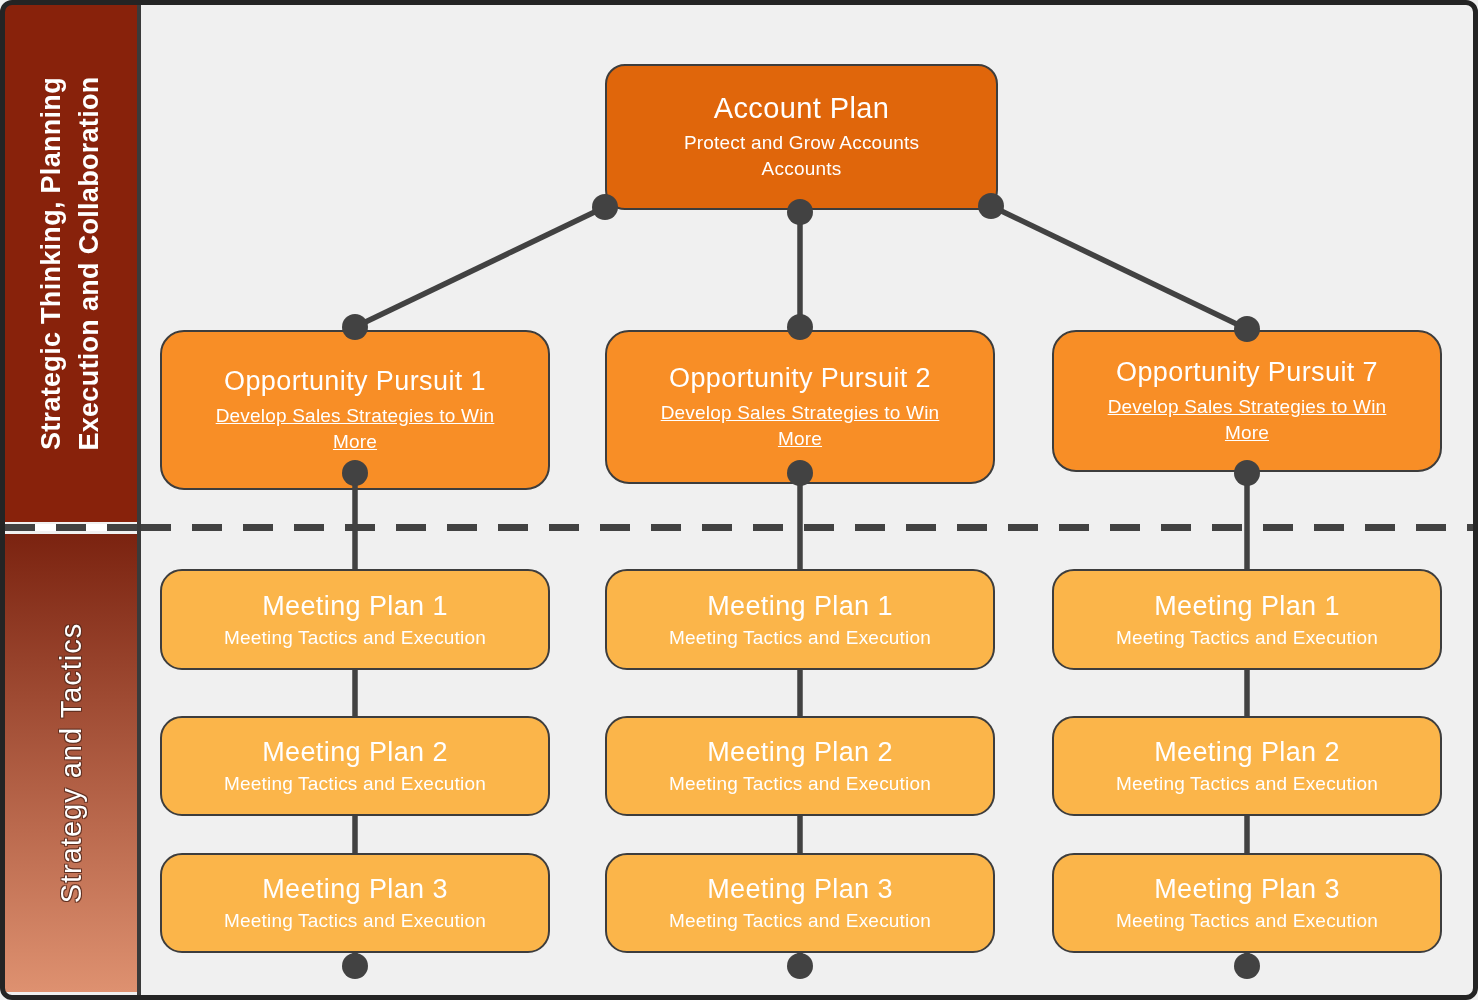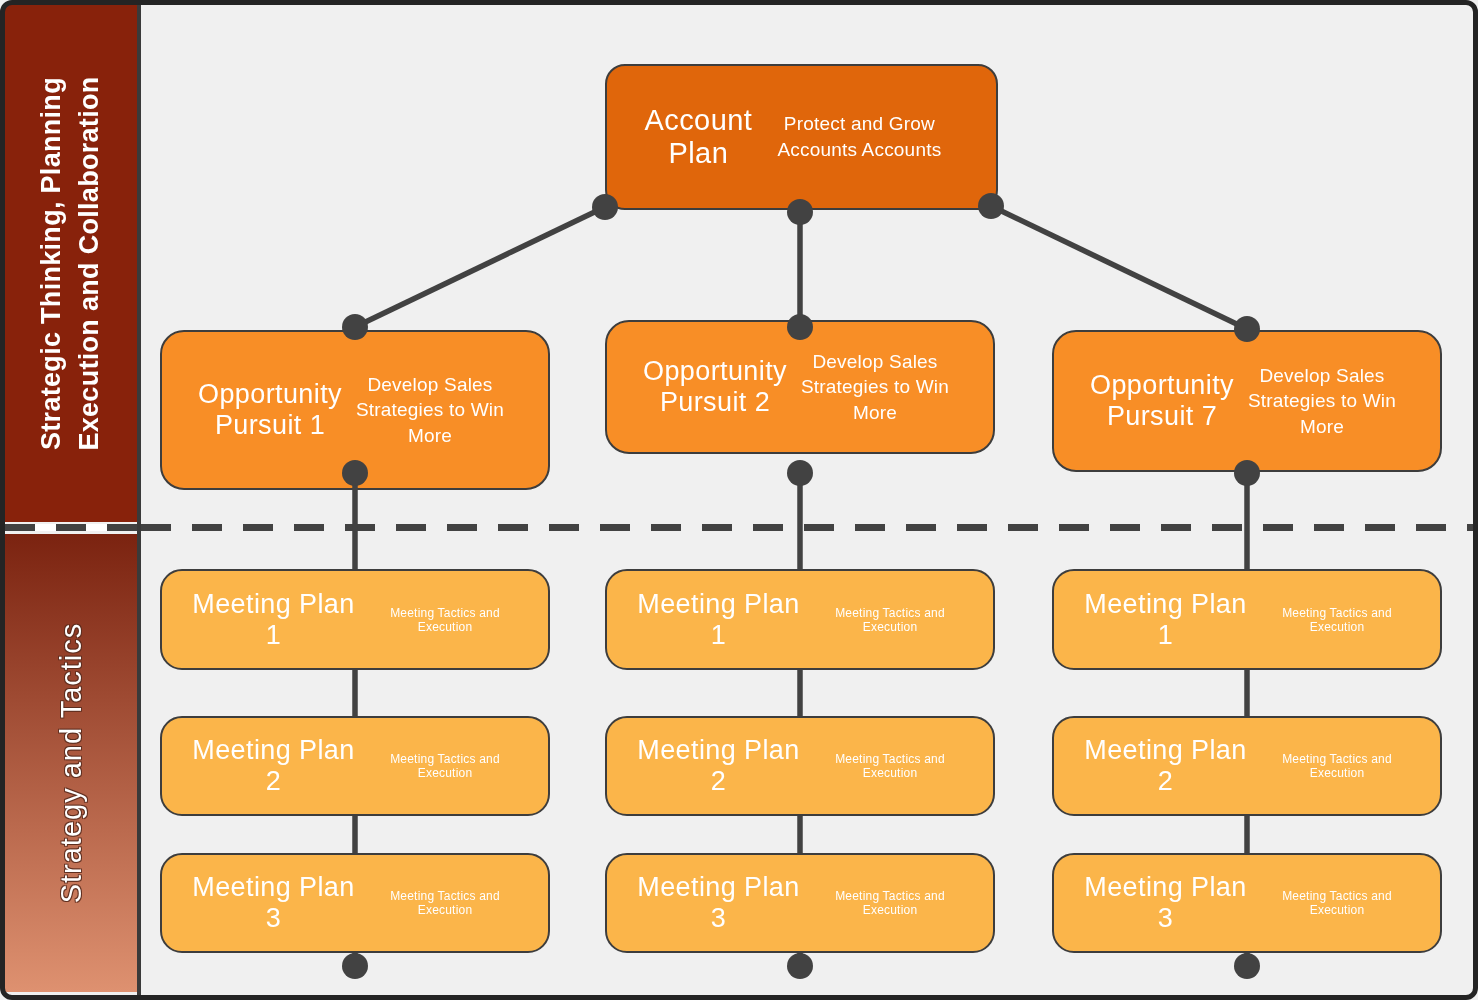--- a/index.html
+++ b/index.html
@@ -62,44 +62,44 @@
   .dash.main-part{
     left:141px;width:1333px;
     background:repeating-linear-gradient(90deg,
       var(--connector,#424242) 0 30px,transparent 30px 51px);
   }
   
   .node{
     position:absolute;
     box-sizing:border-box;
     border:2.5px solid var(--node-border,#3D3D3D);
-    display:flex;flex-direction:row;align-items:center;justify-content:center;
+    display:flex;flex-direction:column;align-items:center;justify-content:center;
     text-align:center;color:var(--node-text,#fff);
     z-index:5;
   }
   .node .t{letter-spacing:.4px;}
   .node .s{letter-spacing:.2px;}
   .node.root{
     background:var(--root-fill,#E0660B);
     border-radius:20px;padding:0 36px;gap:5px;
   }
   .node.root .t{font-size:29px;}
   .node.root .s{font-size:19px;line-height:1.35;}
   .node.pursuit{
     background:var(--pursuit-fill,#F88E26);
     border-radius:24px;padding:0 36px;gap:6px;
   }
   .node.pursuit .t{font-size:27px;}
-  .node.pursuit .s{font-size:19px;line-height:1.35;}
+  .node.pursuit .s{font-size:19px;line-height:1.35;text-decoration:underline;}
   .node.meeting{
     background:var(--meeting-fill,#FBB54A);
     border-radius:22px;padding:0 24px;gap:5px;
   }
   .node.meeting .t{font-size:27px;}
-  .node.meeting .s{font-size:12px;}
+  .node.meeting .s{font-size:19px;}
   
   .connectors{position:absolute;left:0;top:0;z-index:10;pointer-events:none;}
   .cline{stroke:var(--connector,#424242);stroke-width:5.5px;}
   .cdot{fill:var(--connector,#424242);}
 </style>
 </head>
 <body>
 
 <div class="stage">
 
@@ -123,21 +123,21 @@
 
   <div class="node root" style="left:605px;top:64px;width:393px;height:146px">
     <div class="t">Account Plan</div>
     <div class="s">Protect and Grow Accounts Accounts</div>
   </div>
 
   <div class="node pursuit" style="left:160px;top:330px;width:390px;height:160px">
     <div class="t">Opportunity Pursuit 1</div>
     <div class="s">Develop Sales Strategies to Win More</div>
   </div>
-  <div class="node pursuit" style="left:605px;top:320px;width:390px;height:134px">
+  <div class="node pursuit" style="left:605px;top:330px;width:390px;height:154px">
     <div class="t">Opportunity Pursuit 2</div>
     <div class="s">Develop Sales Strategies to Win More</div>
   </div>
   <div class="node pursuit" style="left:1052px;top:330px;width:390px;height:142px">
     <div class="t">Opportunity Pursuit 7</div>
     <div class="s">Develop Sales Strategies to Win More</div>
   </div>
 
   <div class="node meeting" style="left:160px;top:569px;width:390px;height:101px">
     <div class="t">Meeting Plan 1</div>

